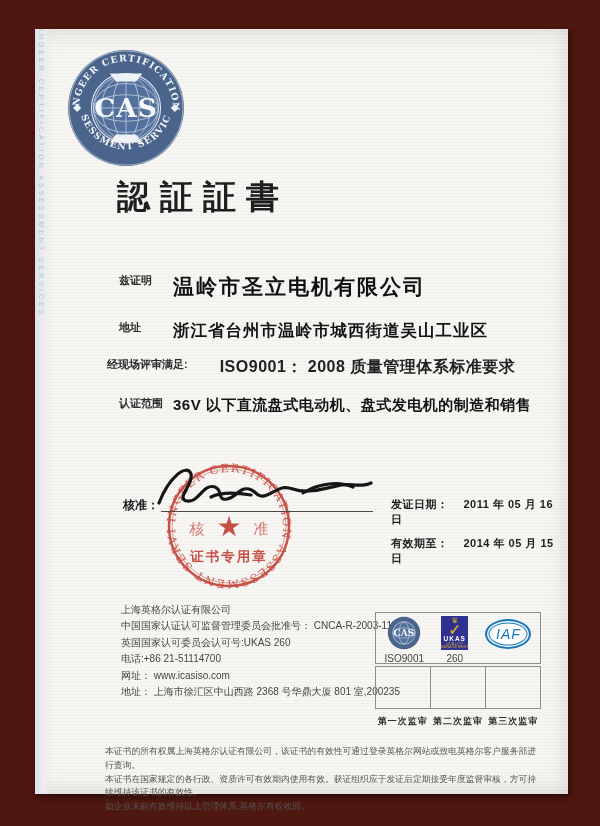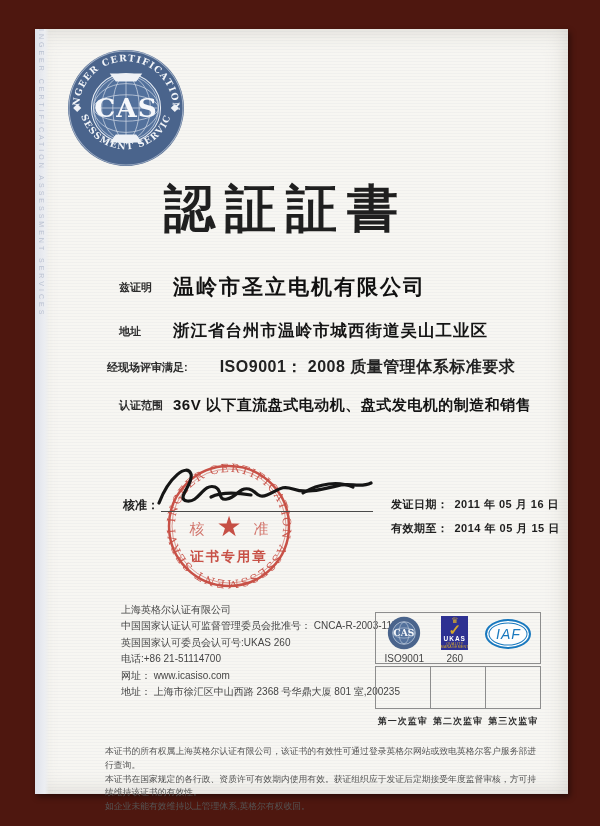--- a/index.html
+++ b/index.html
@@ -16,45 +16,45 @@
     background:linear-gradient(90deg, #dfe2ea, #eceef2 70%, rgba(236,238,242,0));
     overflow:hidden;
   }
   .edge-strip span {
     writing-mode:vertical-rl; font-size:7px; letter-spacing:3px;
     color:rgba(80,100,140,.30); display:block; margin-left:3px; white-space:nowrap;
   }
   .seal-big { position:absolute; left:30px; top:18px; }
   .title {
     position:absolute; left:82px; top:146px;
-    font-family:"DejaVu Serif", serif; font-size:51px; font-weight:600;
-    letter-spacing:10px; color:#1f1f1f;margin-left:47px;
+    font-family:"DejaVu Serif", serif; font-size:33px; font-weight:600;
+    letter-spacing:10px; color:#1f1f1f;
   }
   .cert-no { position:absolute; left:84px; top:214px; font-size:13px; color:#3c3c3c; letter-spacing:.5px; }
   .cert-no .val { margin-left:6px; letter-spacing:1px; }
-  .row { position:absolute; display:flex; align-items:center; }
+  .row { position:absolute; display:flex; align-items:flex-start; }
   .row .lbl { font-size:11px; font-weight:bold; color:#2b2b2b; flex:none; }
   .row-certify { left:84px; top:244px; }
   .row-certify .lbl { width:54px; }
   .row-certify .val { font-size:21px; font-weight:bold; color:#111; letter-spacing:2px; }
   .row-address { left:84px; top:291px; }
   .row-address .lbl { width:54px; }
   .row-address .val { font-size:16.5px; font-weight:bold; color:#151515; letter-spacing:1px; }
   .row-standard { left:72px; top:328px;gap:32px; }
   .row-standard .val { font-size:16px; font-weight:600; color:#222; letter-spacing:.5px; }
   .row-scope { left:84px; top:367px; }
   .row-scope .lbl { width:54px; }
   .row-scope .val { font-size:15px; font-weight:bold; color:#151515; letter-spacing:.5px; }
   .approve-lbl { position:absolute; left:88px; top:468px; font-size:12px; font-weight:bold; color:#222; }
   .sig-line { position:absolute; left:126px; top:482px; width:212px; border-top:1.5px solid #4a4a4a; }
   .stamp { position:absolute; left:114px; top:417px; opacity:.88; }
   .signature { position:absolute; left:118px; top:428px; }
   .dates { position:absolute; left:356px; top:468px; font-size:11px; color:#1e1e1e; font-weight:600; }
   .dates div { margin-bottom:9px; letter-spacing:.5px; }
-  .dates .dlbl { margin-right:6px; }
+  .dates .dlbl { margin-right:15px; }
   .issuer { position:absolute; left:86px; top:573px; font-size:10px; line-height:16.4px; color:#454545; }
   .acc-box {
     position:absolute; left:340px; top:583px; width:166px; height:52px;
     border:1px solid #8d8d8d; display:flex; justify-content:space-around; align-items:flex-start; padding-top:3px;
   }
   .acc-col { display:flex; flex-direction:column; align-items:center; }
   .acc-cap { font-size:10px; color:#444; margin-top:3px; }
   .ukas { width:27px; height:34px; background:#2e3192; display:flex; flex-direction:column; align-items:center; line-height:1; }
   .ukas .crown { color:#d4a72c; font-size:8px; margin-top:1px; }
   .ukas .check { color:#d4a72c; font-size:15px; font-weight:bold; margin-top:-3px; }

